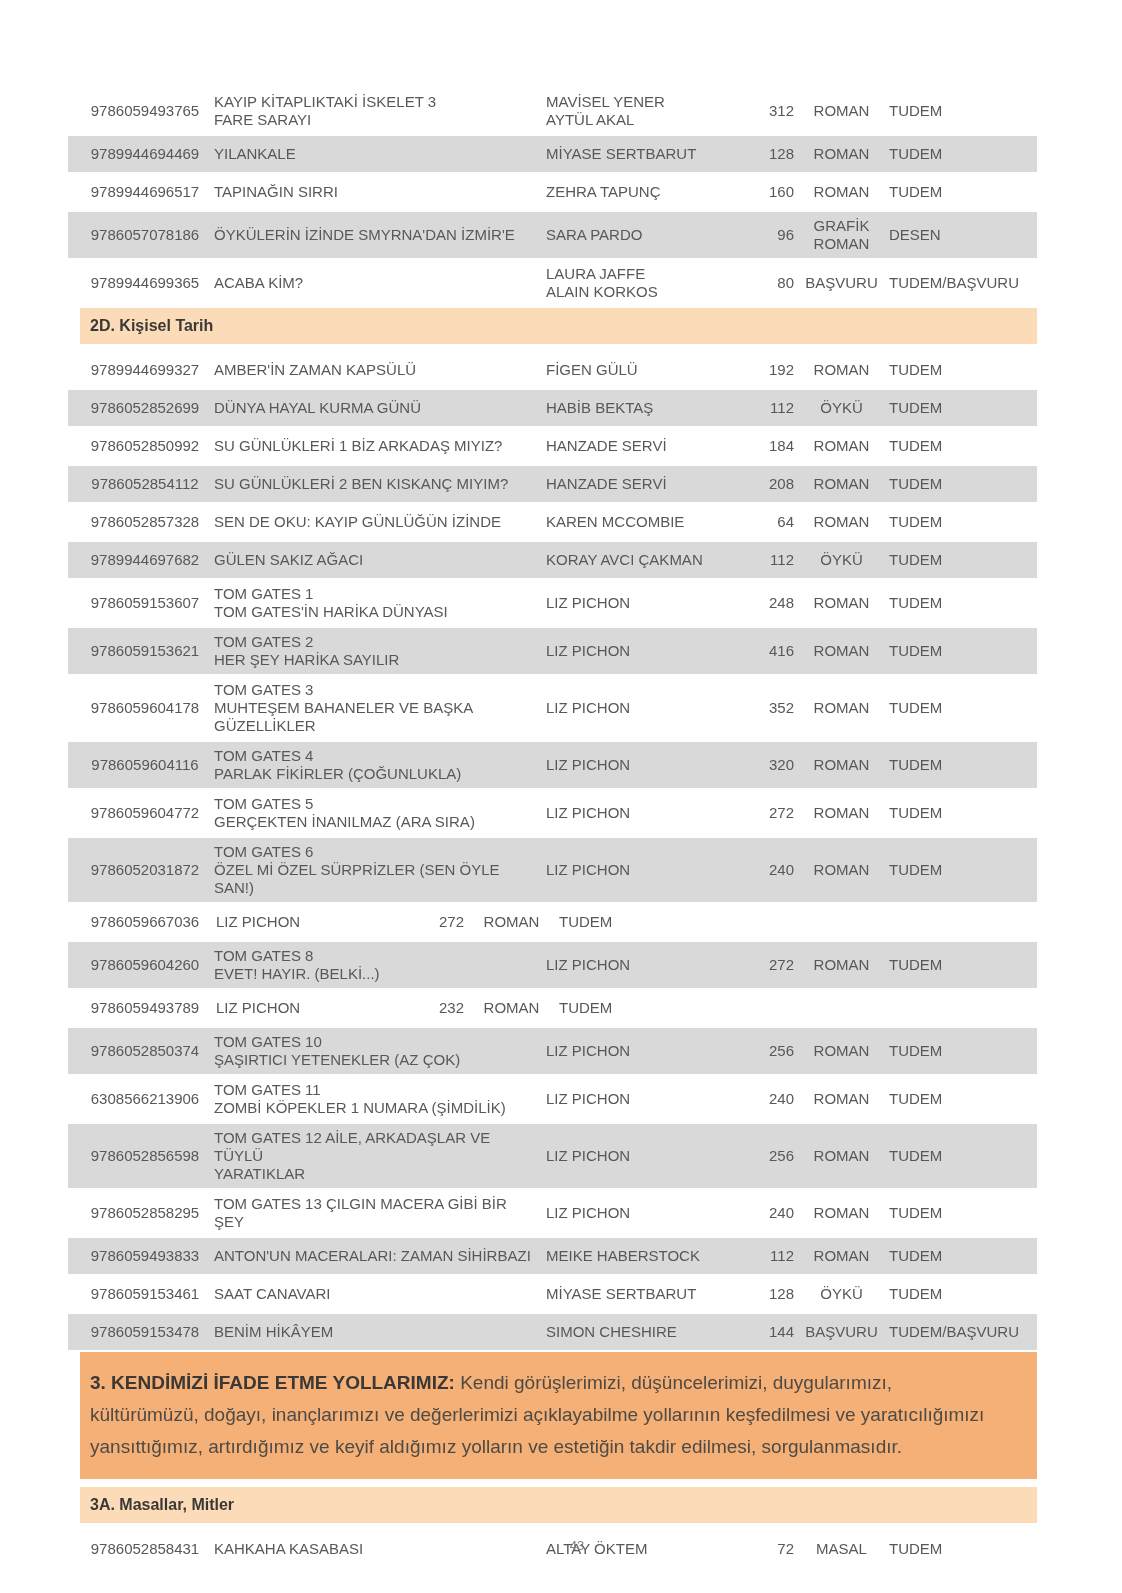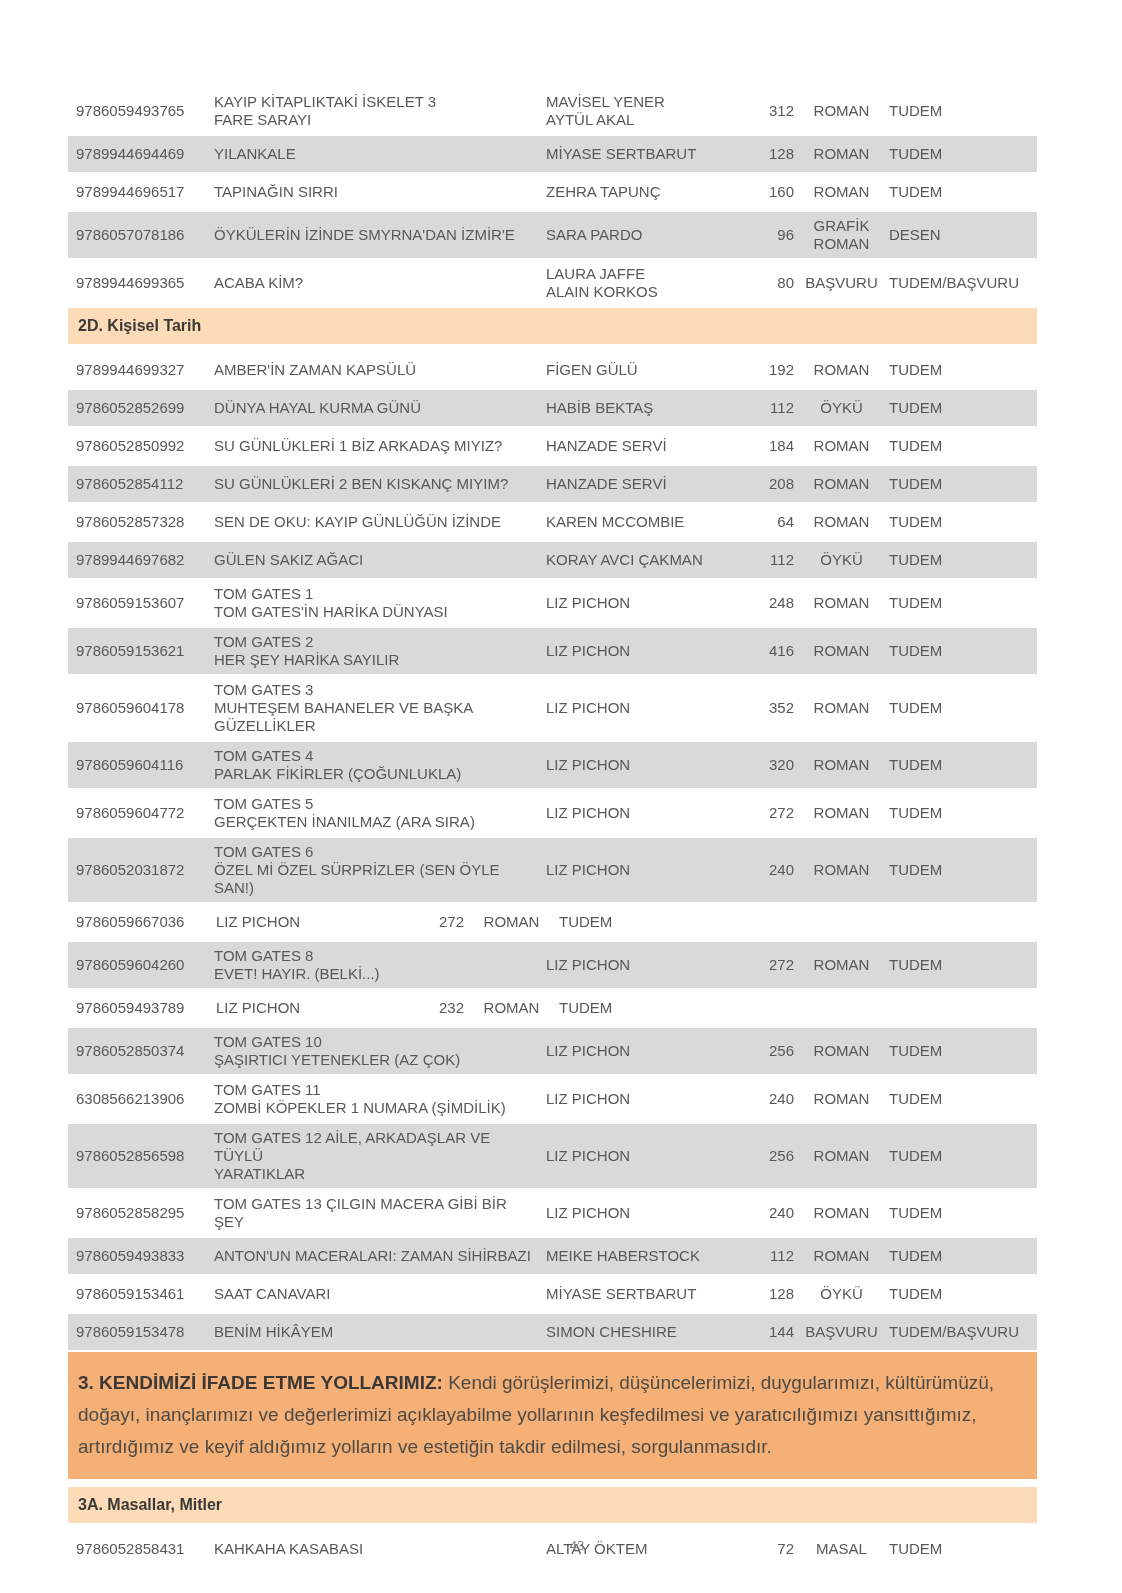--- a/index.html
+++ b/index.html
@@ -28,29 +28,29 @@
     display: flex;
     align-items: center;
     min-height: 36px;
     padding: 5px 0;
     margin-bottom: 2px;
     font-size: 15px;
     line-height: 18px;
   }
   .row.shaded { background: var(--row-shade); }
   .cell { white-space: pre-line; }
-  .cell-isbn      { width: 146px; padding-left: 8px; }
+  .cell-isbn      { width: 146px; padding-left: 8px; text-align: center; }
   .cell-title     { width: 330px; padding-right: 10px; }
   .cell-author    { width: 180px; padding-left: 2px; padding-right: 6px; }
   .cell-pages     { width: 70px;  text-align: right; }
   .cell-genre     { width: 95px;  text-align: center; }
   .cell-publisher { flex: 1;      }
   
   .section-header {
-    margin: 2px 0 8px 0;
+    margin: 2px 0 8px 12px;
     padding-left: 10px;
     color: var(--heading-text);
   }
   .section-header.light {
     background: var(--band-light);
     min-height: 36px;
     display: flex;
     align-items: center;
     font-weight: bold;
     font-size: 16px;

